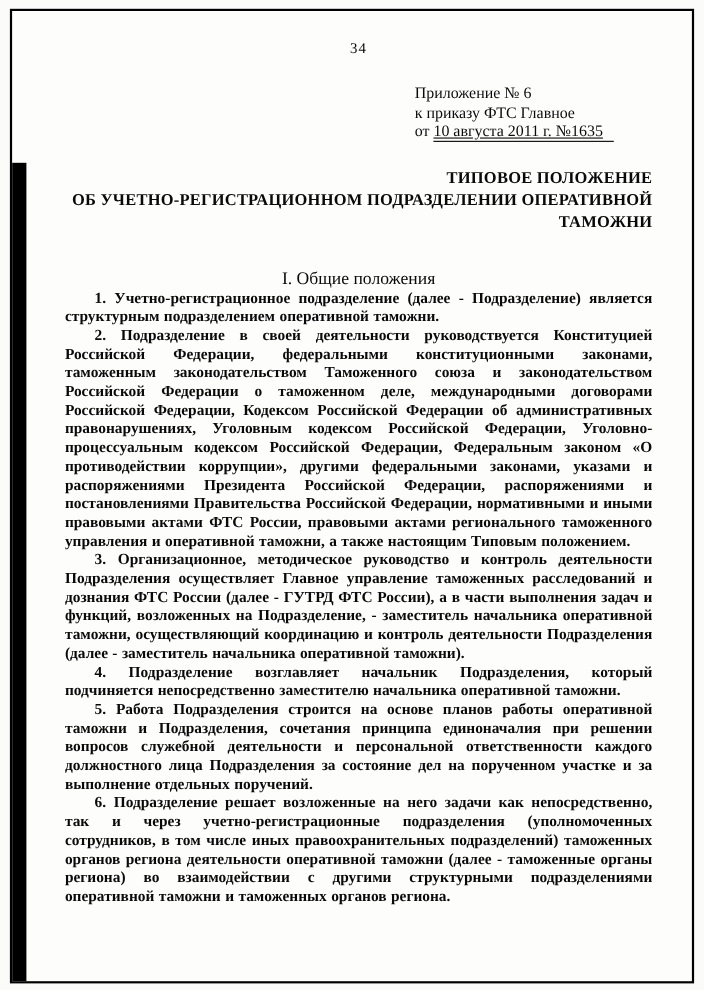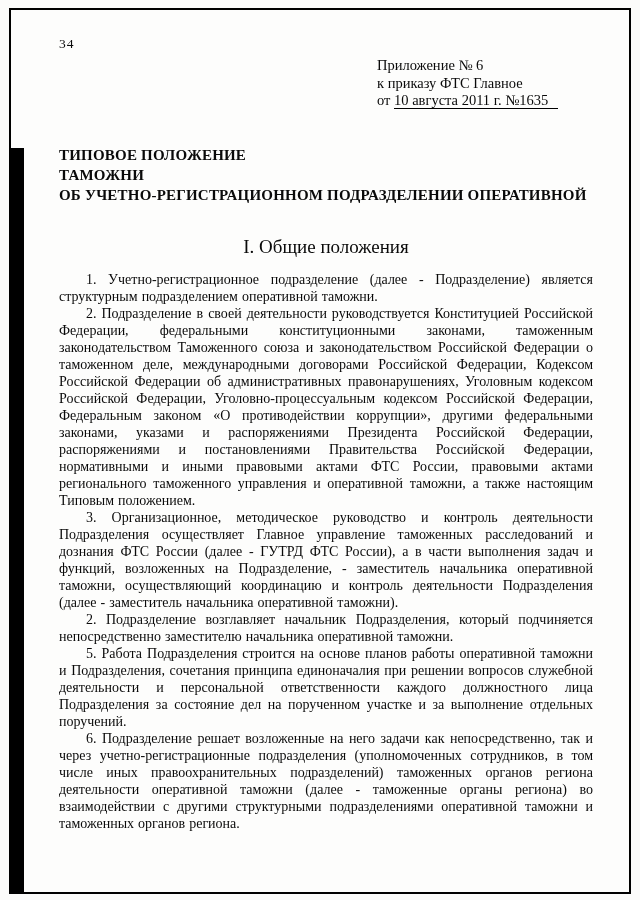--- a/index.html
+++ b/index.html
@@ -14,38 +14,38 @@
     overflow:hidden;
   }
   .scan-bar{
     position:absolute;left:0;top:138px;bottom:0;width:13px;background:#000;
   }
   .inner{
     position:absolute;left:0;top:0;right:0;bottom:0;
     padding:26px 36px 0 48px;box-sizing:border-box;
   }
   .page-number{
-    font-size:13.5px;letter-spacing:1px;
+    text-align:center;font-size:13.5px;letter-spacing:1px;
   }
   .appendix-header{
-    margin-top:5px;margin-left:318px;
+    margin-top:25px;margin-left:318px;
     font-size:14.5px;line-height:17.5px;white-space:nowrap;
   }
   .appendix-header .u{
-    border-bottom:1.5px solid #000;padding-right:10px;
+    border-bottom:1.5px solid #000;padding-right:10px;text-decoration:underline;
   }
   .doc-title{
-    margin-top:35px;text-align:left;font-weight:bold;
+    margin-top:22px;text-align:right;font-weight:bold;
     font-size:15px;line-height:20px;letter-spacing:0.2px;
   }
   .section-heading{
-    margin-top:33px;text-align:center;font-size:19px;line-height:18px;
+    margin-top:33px;text-align:center;font-size:16px;line-height:18px;
   }
   .paragraphs{
-    margin-top:15px;
+    font-weight:bold;
   }
   .para{
     margin:0;text-align:justify;text-indent:27px;
     font-size:14px;line-height:17px;
     word-spacing:0.5px;
   }
 </style>
 </head>
 <body>
 
@@ -57,29 +57,29 @@
     <div class="page-number">34</div>
 
     <div class="appendix-header">
       <div>Приложение № 6</div>
       <div>к приказу ФТС Главное</div>
       <div><span>от </span><span class="u">10 августа 2011 г. №1635</span></div>
     </div>
 
     <div class="doc-title">
       <div>ТИПОВОЕ ПОЛОЖЕНИЕ</div>
+      <div>ОБ УЧЕТНО-РЕГИСТРАЦИОННОМ ПОДРАЗДЕЛЕНИИ ОПЕРАТИВНОЙ</div>
       <div>ТАМОЖНИ</div>
-      <div>ОБ УЧЕТНО-РЕГИСТРАЦИОННОМ ПОДРАЗДЕЛЕНИИ ОПЕРАТИВНОЙ</div>
     </div>
 
     <div class="section-heading">I. Общие положения</div>
 
     <div class="paragraphs">
         <p class="para">1. Учетно-регистрационное подразделение (далее - Подразделение) является структурным подразделением оперативной таможни.</p>
         <p class="para">2. Подразделение в своей деятельности руководствуется Конституцией Российской Федерации, федеральными конституционными законами, таможенным законодательством Таможенного союза и законодательством Российской Федерации о таможенном деле, международными договорами Российской Федерации, Кодексом Российской Федерации об административных правонарушениях, Уголовным кодексом Российской Федерации, Уголовно-процессуальным кодексом Российской Федерации, Федеральным законом «О противодействии коррупции», другими федеральными законами, указами и распоряжениями Президента Российской Федерации, распоряжениями и постановлениями Правительства Российской Федерации, нормативными и иными правовыми актами ФТС России, правовыми актами регионального таможенного управления и оперативной таможни, а также настоящим Типовым положением.</p>
         <p class="para">3. Организационное, методическое руководство и контроль деятельности Подразделения осуществляет Главное управление таможенных расследований и дознания ФТС России (далее - ГУТРД ФТС России), а в части выполнения задач и функций, возложенных на Подразделение, - заместитель начальника оперативной таможни, осуществляющий координацию и контроль деятельности Подразделения (далее - заместитель начальника оперативной таможни).</p>
-        <p class="para">2. Подразделение возглавляет начальник Подразделения, который подчиняется непосредственно заместителю начальника оперативной таможни.</p>
+        <p class="para">4. Подразделение возглавляет начальник Подразделения, который подчиняется непосредственно заместителю начальника оперативной таможни.</p>
         <p class="para">5. Работа Подразделения строится на основе планов работы оперативной таможни и Подразделения, сочетания принципа единоначалия при решении вопросов служебной деятельности и персональной ответственности каждого должностного лица Подразделения за состояние дел на порученном участке и за выполнение отдельных поручений.</p>
         <p class="para">6. Подразделение решает возложенные на него задачи как непосредственно, так и через учетно-регистрационные подразделения (уполномоченных сотрудников, в том числе иных правоохранительных подразделений) таможенных органов региона деятельности оперативной таможни (далее - таможенные органы региона) во взаимодействии с другими структурными подразделениями оперативной таможни и таможенных органов региона.</p>
       </div>
 
   </div>
 </div>
 
 </body></html>

